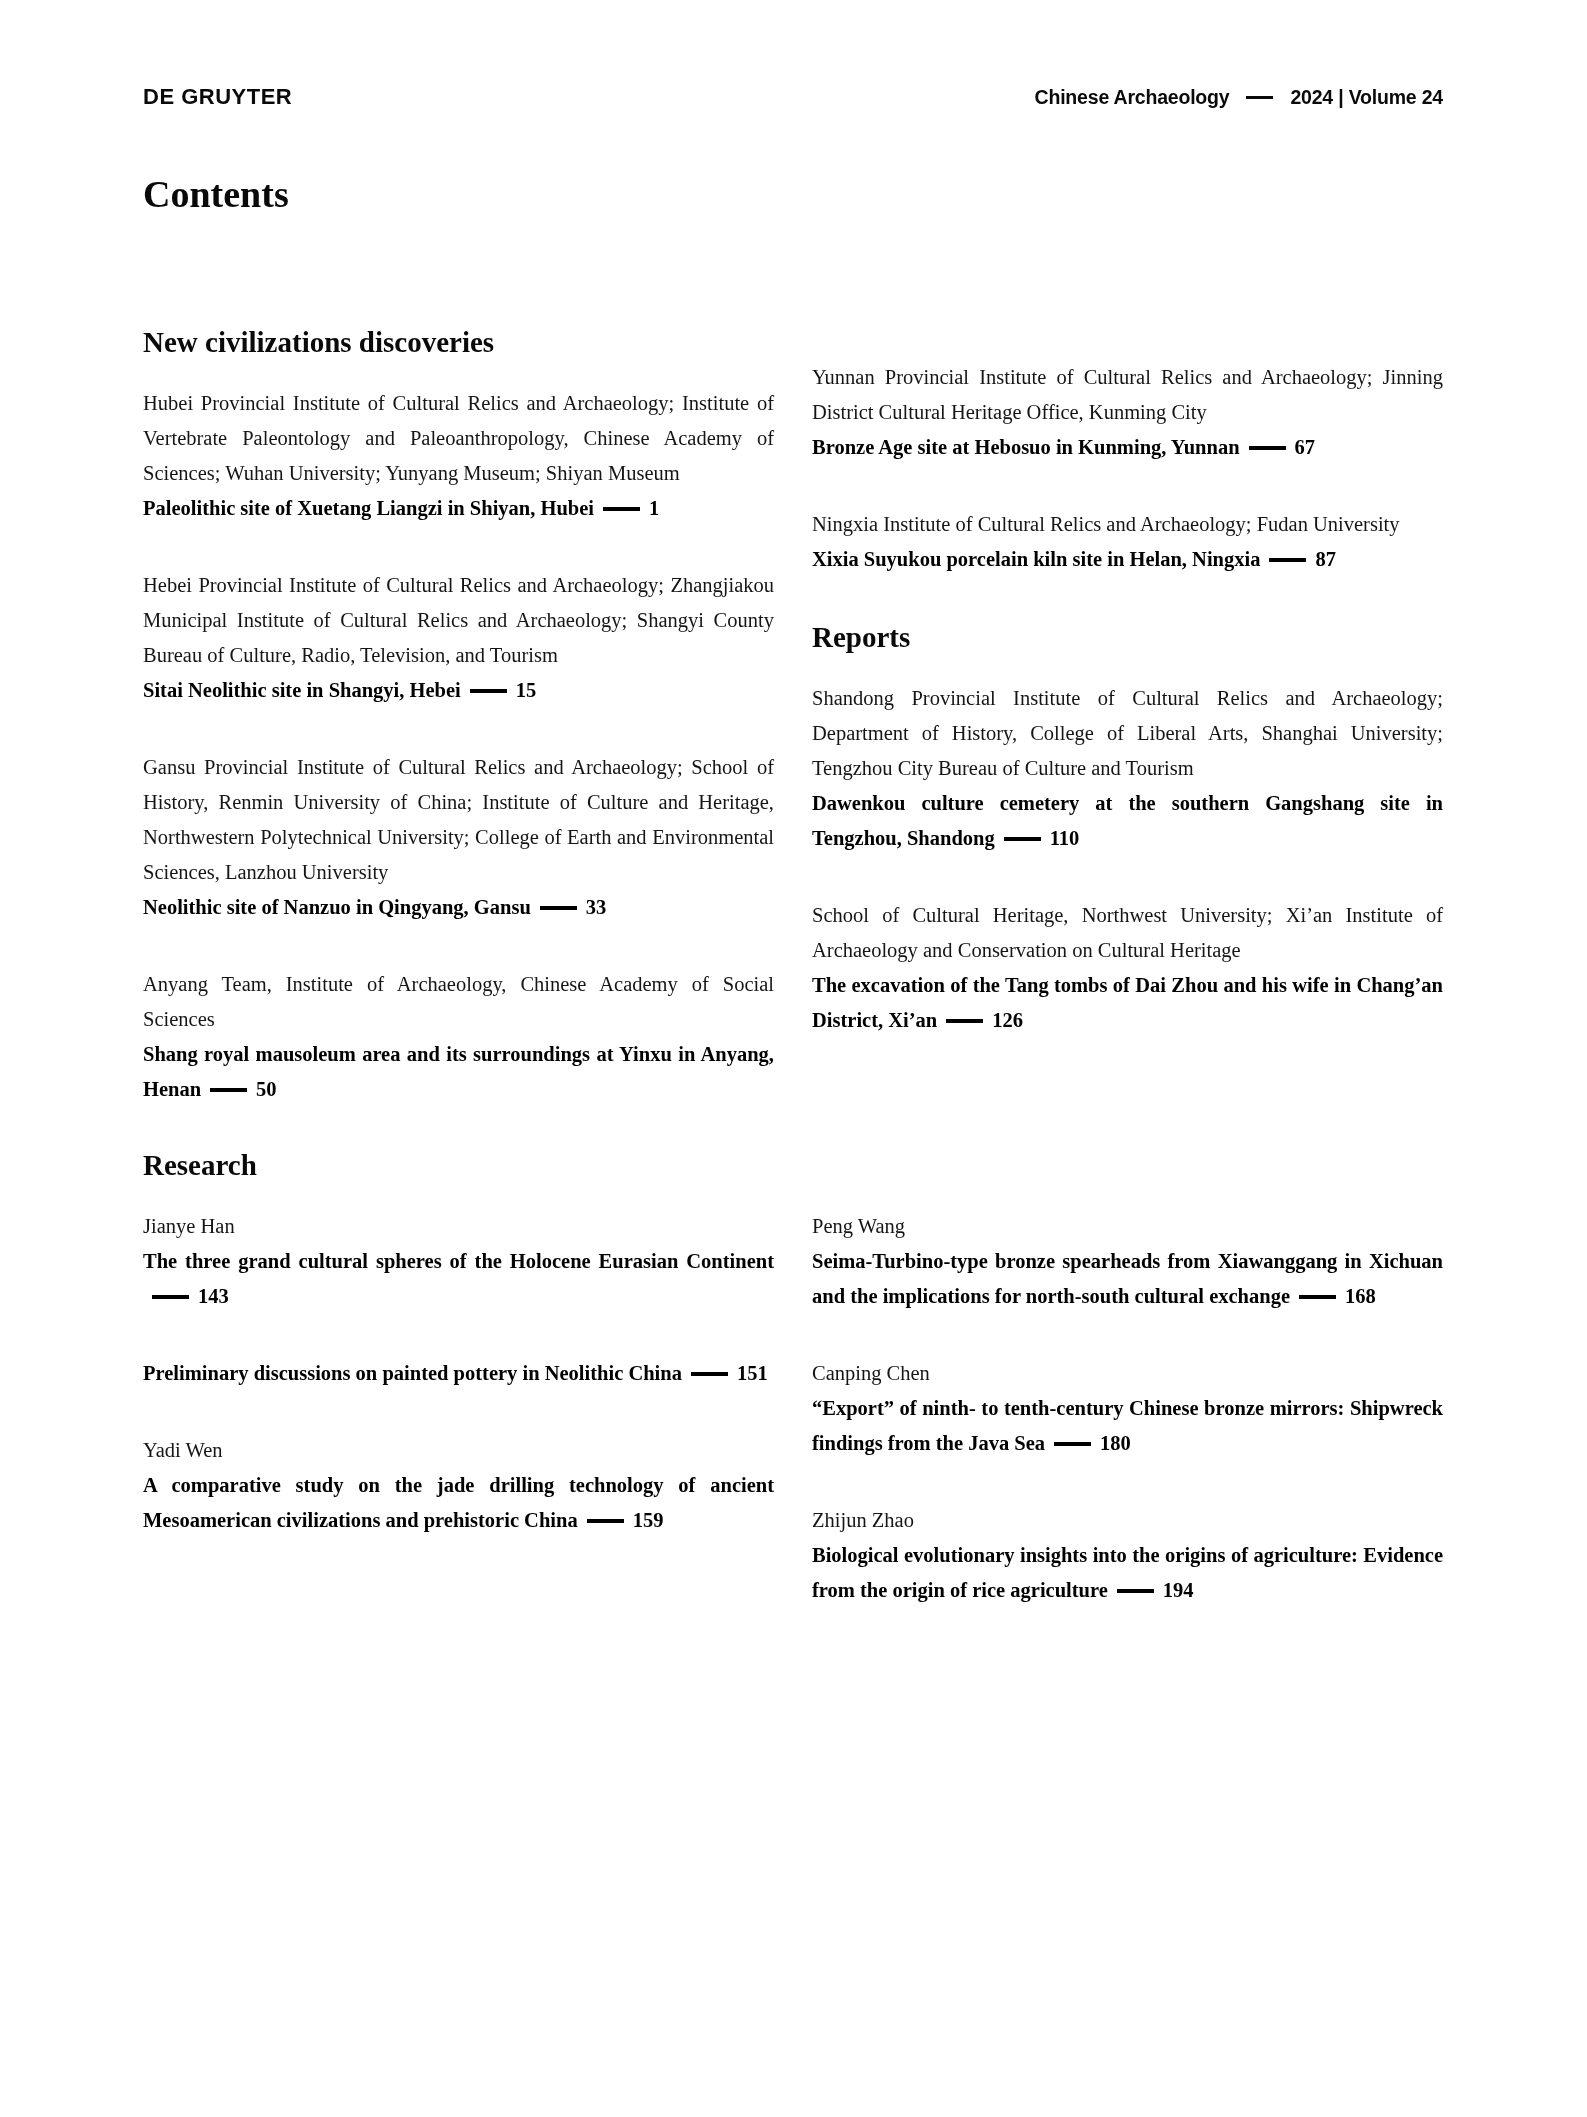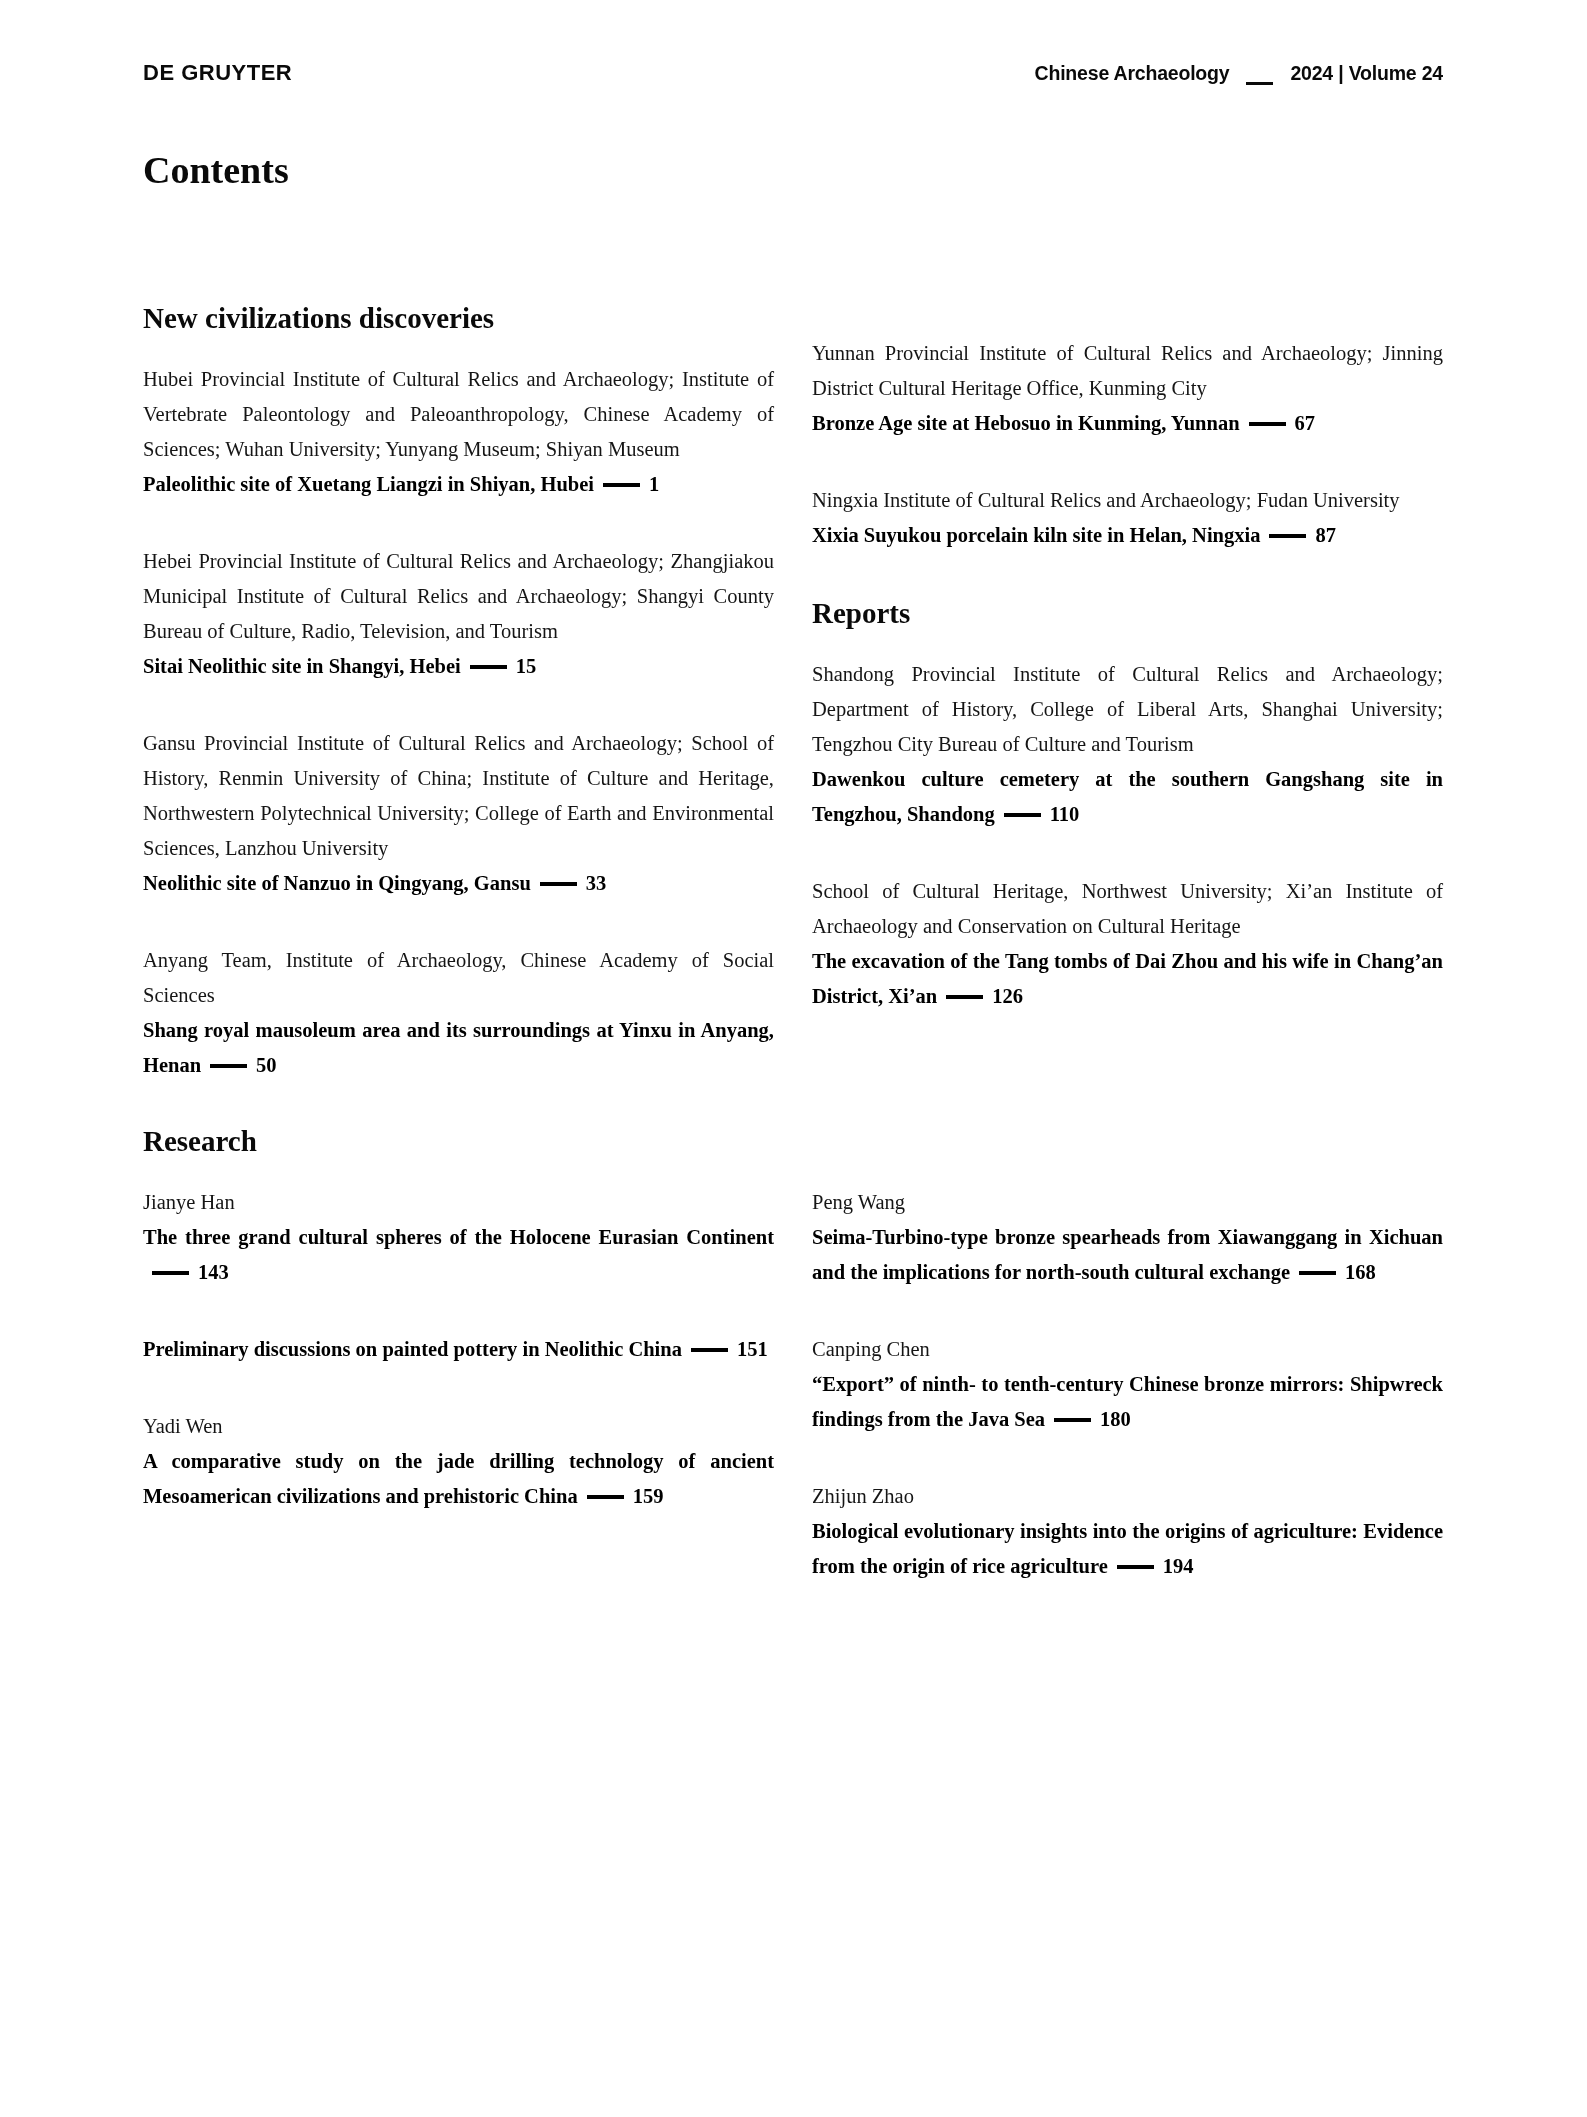--- a/index.html
+++ b/index.html
@@ -3,41 +3,41 @@
 <meta charset="utf-8">
 <style>
   html, body { margin: 0; padding: 0; background: #ffffff; }
   .page {
     position: relative;
     width: 1587px;
     height: 2117px;
     margin: 0 auto;
     background: #ffffff;
     box-sizing: border-box;
-    padding: 60px 144px 0 143px;
+    padding: 84px 144px 0 143px;
     color: #111111;
     font-family: "Liberation Serif", serif;
   }
   
   .running-head {
     display: flex;
     justify-content: space-between;
     align-items: baseline;
     font-family: "Liberation Sans", sans-serif;
     height: 26px;
   }
   .publisher {
     font-size: 22px;
     font-weight: bold;
     letter-spacing: 0.5px;
     color: #0a0a0a;
   }
   .journal-ref {
     display: flex;
-    align-items: flex-end;
+    align-items: center;
     font-size: 19.5px;
     font-weight: bold;
     letter-spacing: -0.2px;
     color: #0a0a0a;
   }
   .header-rule {
     display: inline-block;
     width: 27px;
     height: 3px;
     background: #0a0a0a;

